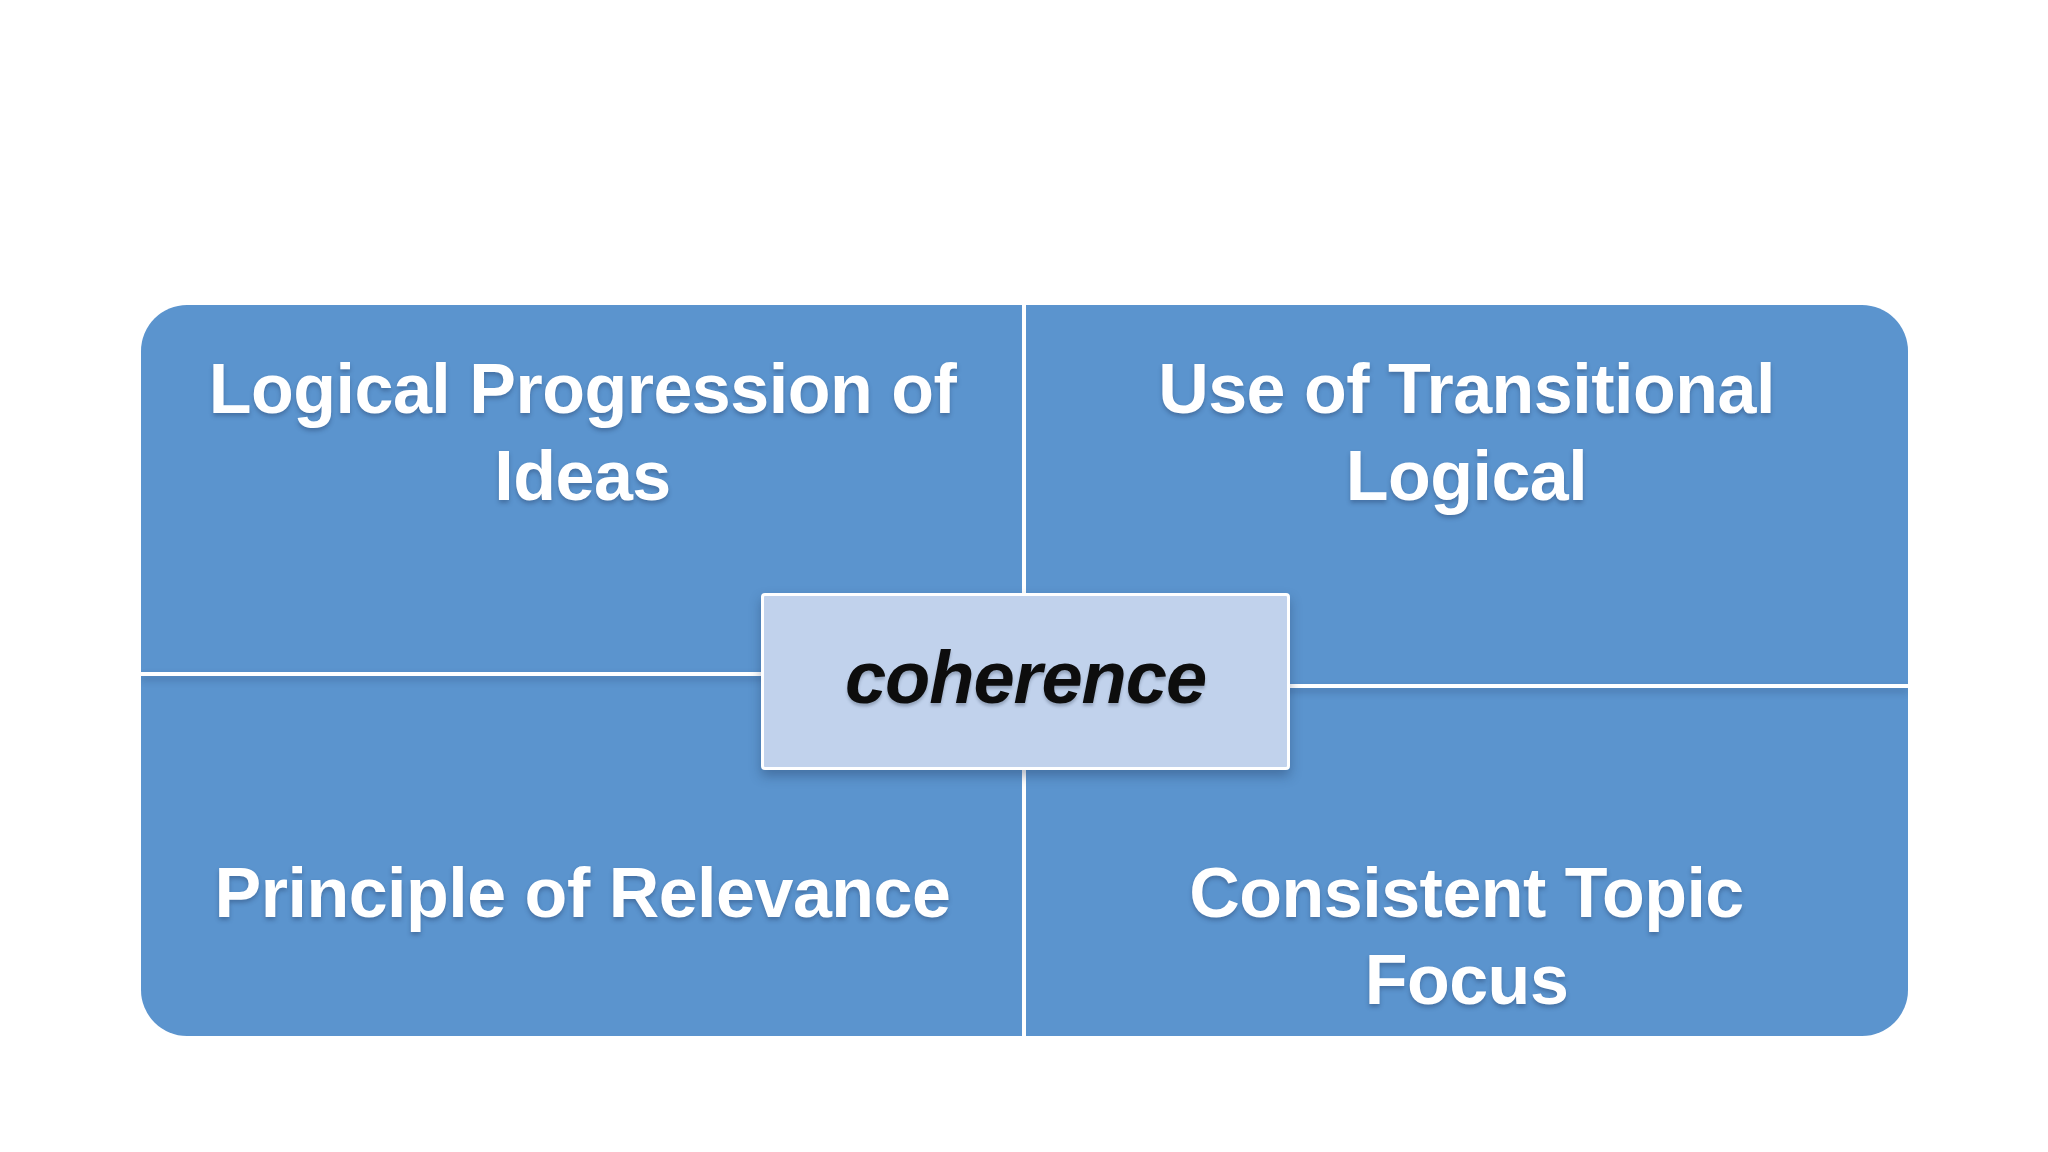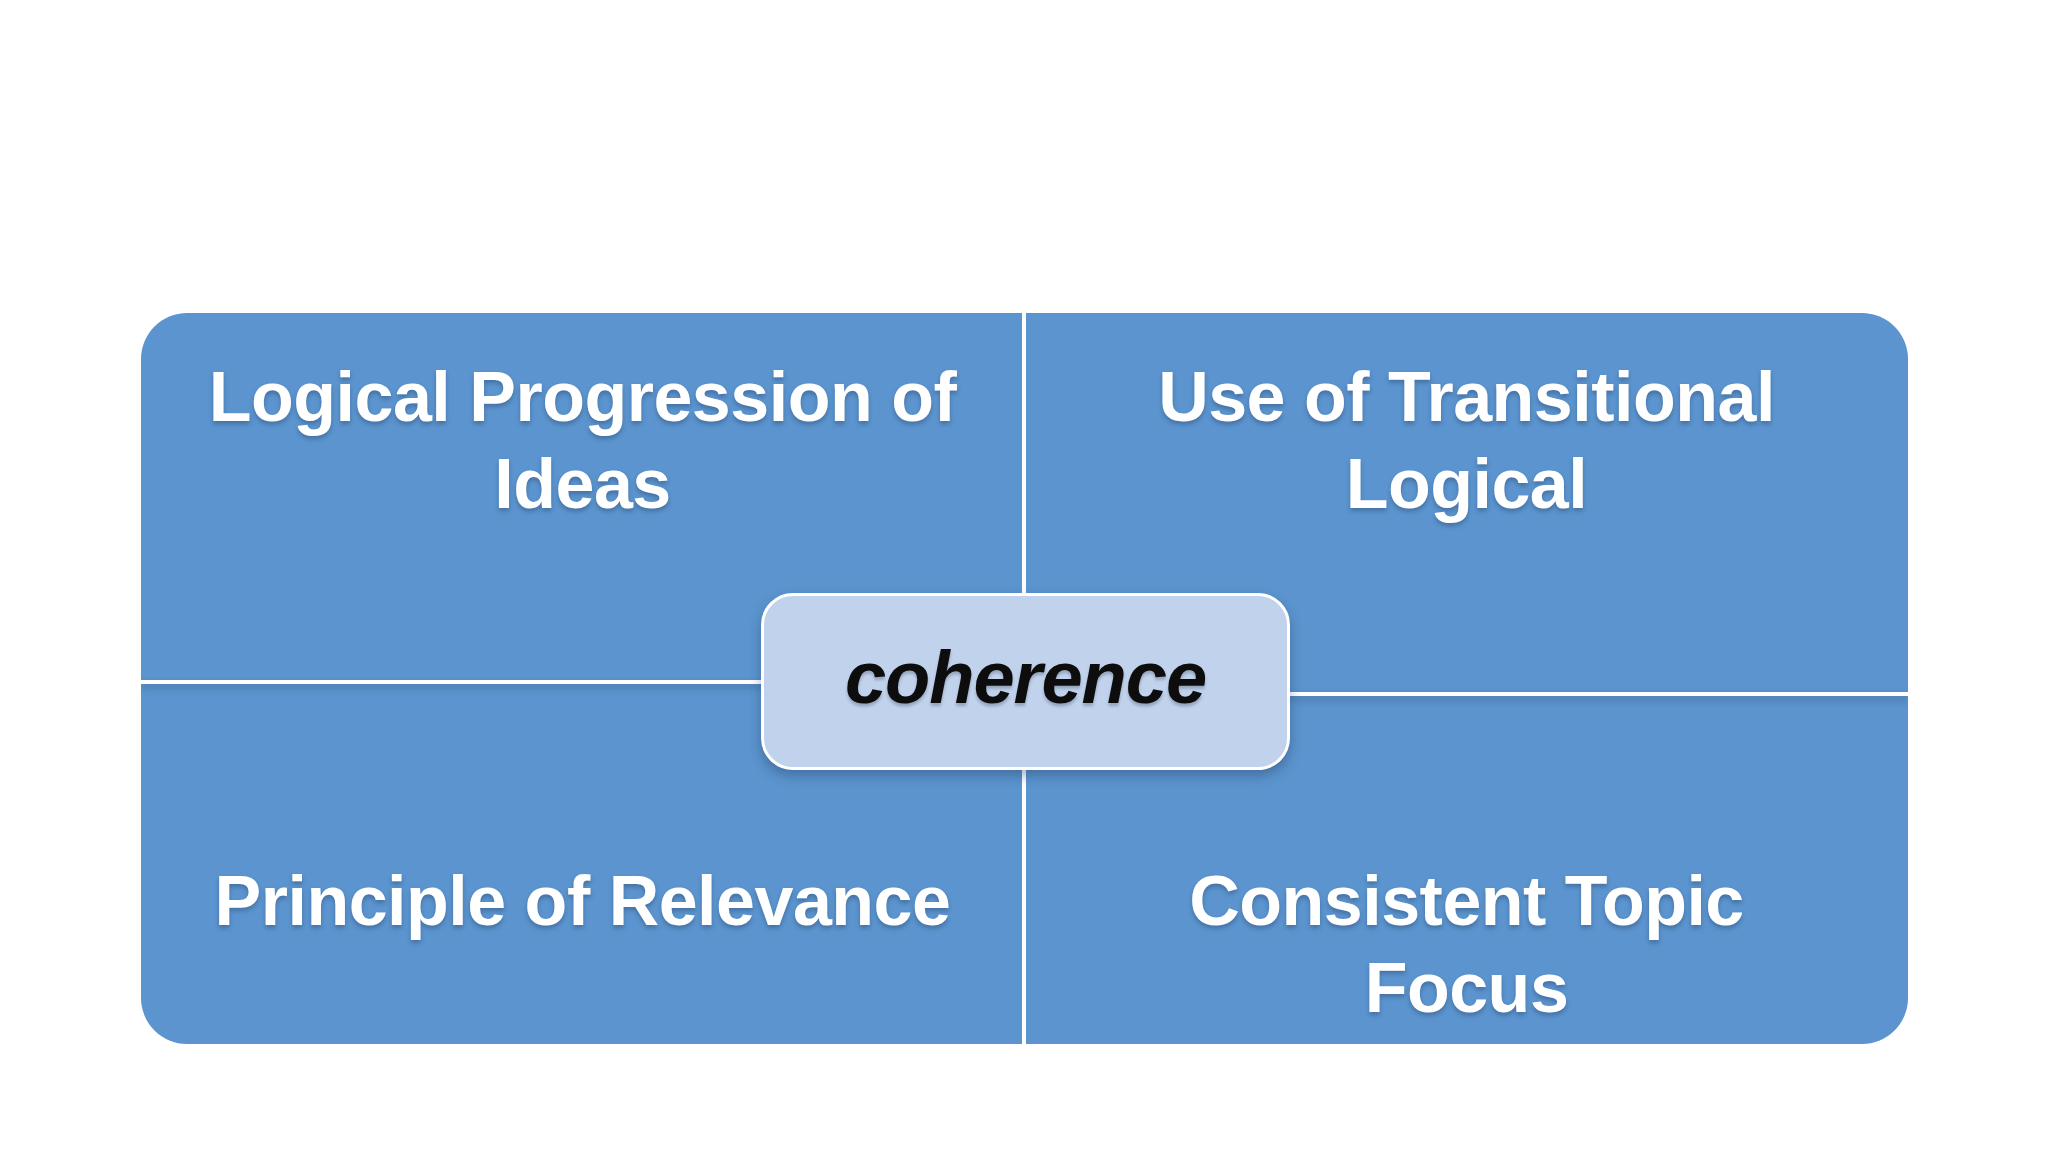--- a/index.html
+++ b/index.html
@@ -11,21 +11,21 @@
     --center-text: #0d0d0d;
   }
   * { box-sizing: border-box; }
   html, body { margin: 0; padding: 0; }
   body {
     width: 2048px; height: 1152px;
     background: var(--page-bg);
     font-family: "Liberation Sans", "DejaVu Sans", sans-serif;
     overflow: hidden;
   }
-  .slide { position: relative; width: 2048px; height: 980px; margin-top: 8px; }
+  .slide { position: relative; width: 2048px; height: 980px; }
 
   .diagram {
     position: absolute;
     left: 141px; top: 305px;
     width: 1767px; height: 731px;
     background: var(--quad-fill);
     border-radius: 46px;
     overflow: hidden;
   }
 
@@ -64,25 +64,25 @@
   .q-label.tl { left: 0;     top: 346px; transform: translateY(-100%) translateY(174px); }
   .q-label.tr { left: 884px; top: 346px; transform: translateY(-100%) translateY(174px); }
   
   .q-label.tl, .q-label.tr { top: 41px; transform: none; }
   .q-label.bl { left: 0;     top: 545px; }
   .q-label.br { left: 884px; top: 545px; }
 
   
   .center-box {
     position: absolute;
-    left: 620px; top: 280px;
+    left: 620px; top: 288px;
     width: 529px; height: 177px;
     background: var(--center-fill);
     border: 3px solid var(--divider);
-    border-radius: 32px;
+    border-radius: 4px;
     box-shadow: 0 6px 12px rgba(25, 45, 80, 0.35);
     display: flex;
     align-items: center;
     justify-content: center;
     z-index: 2;
   }
   .center-box .center-label {
     color: var(--center-text);
     font-size: 74px;
     font-weight: bold;

